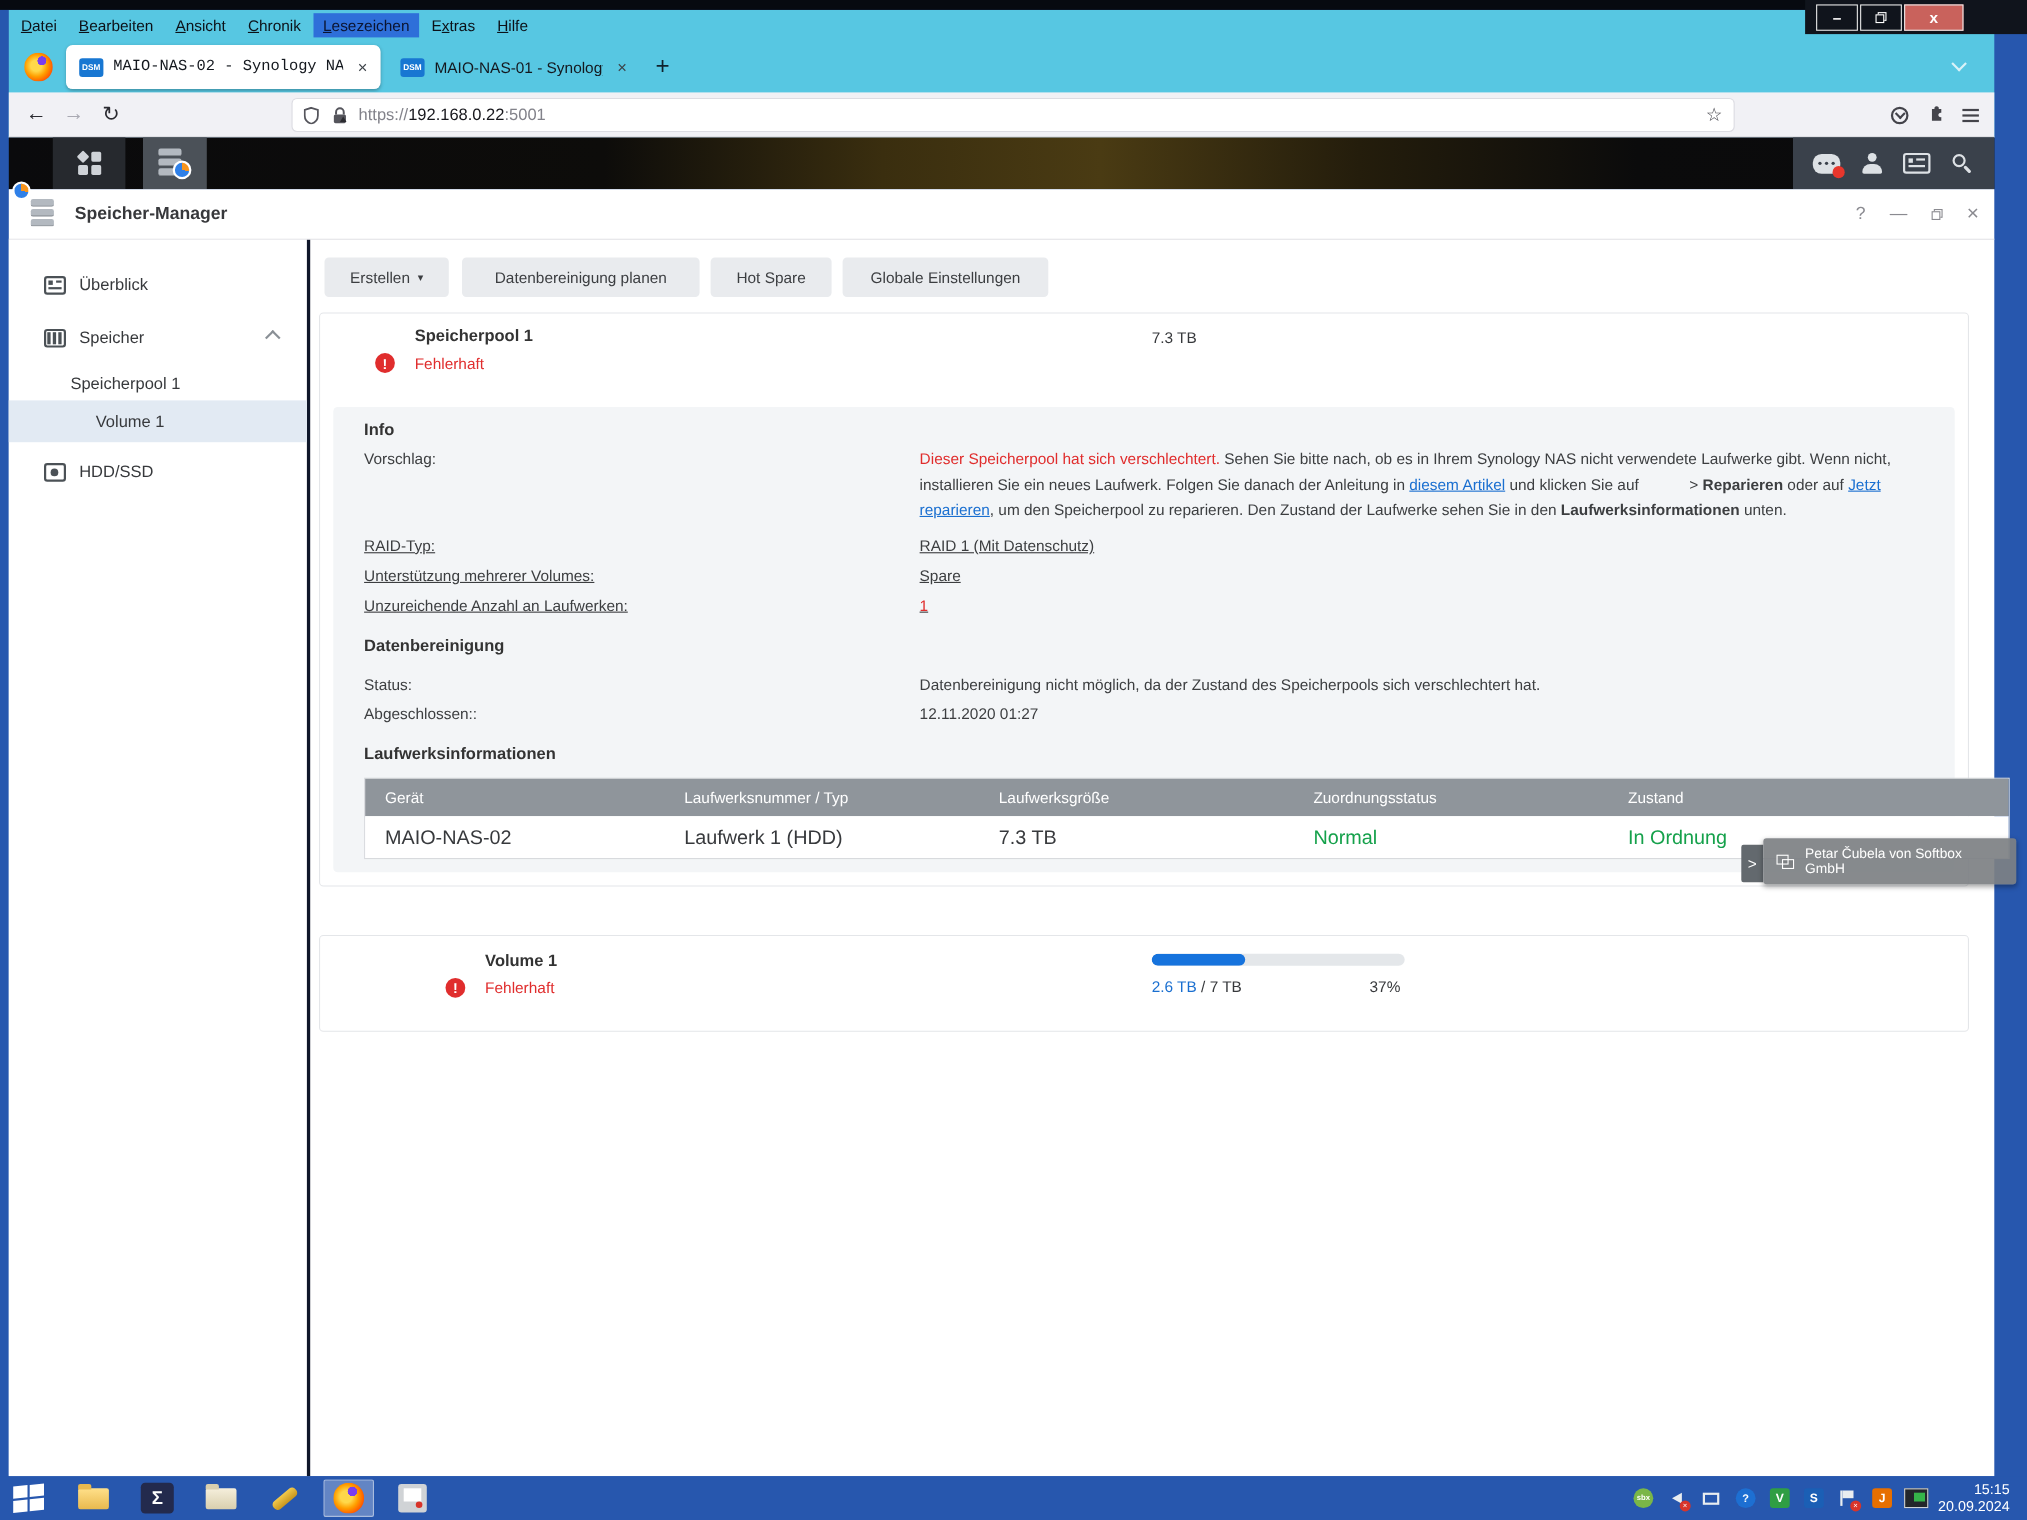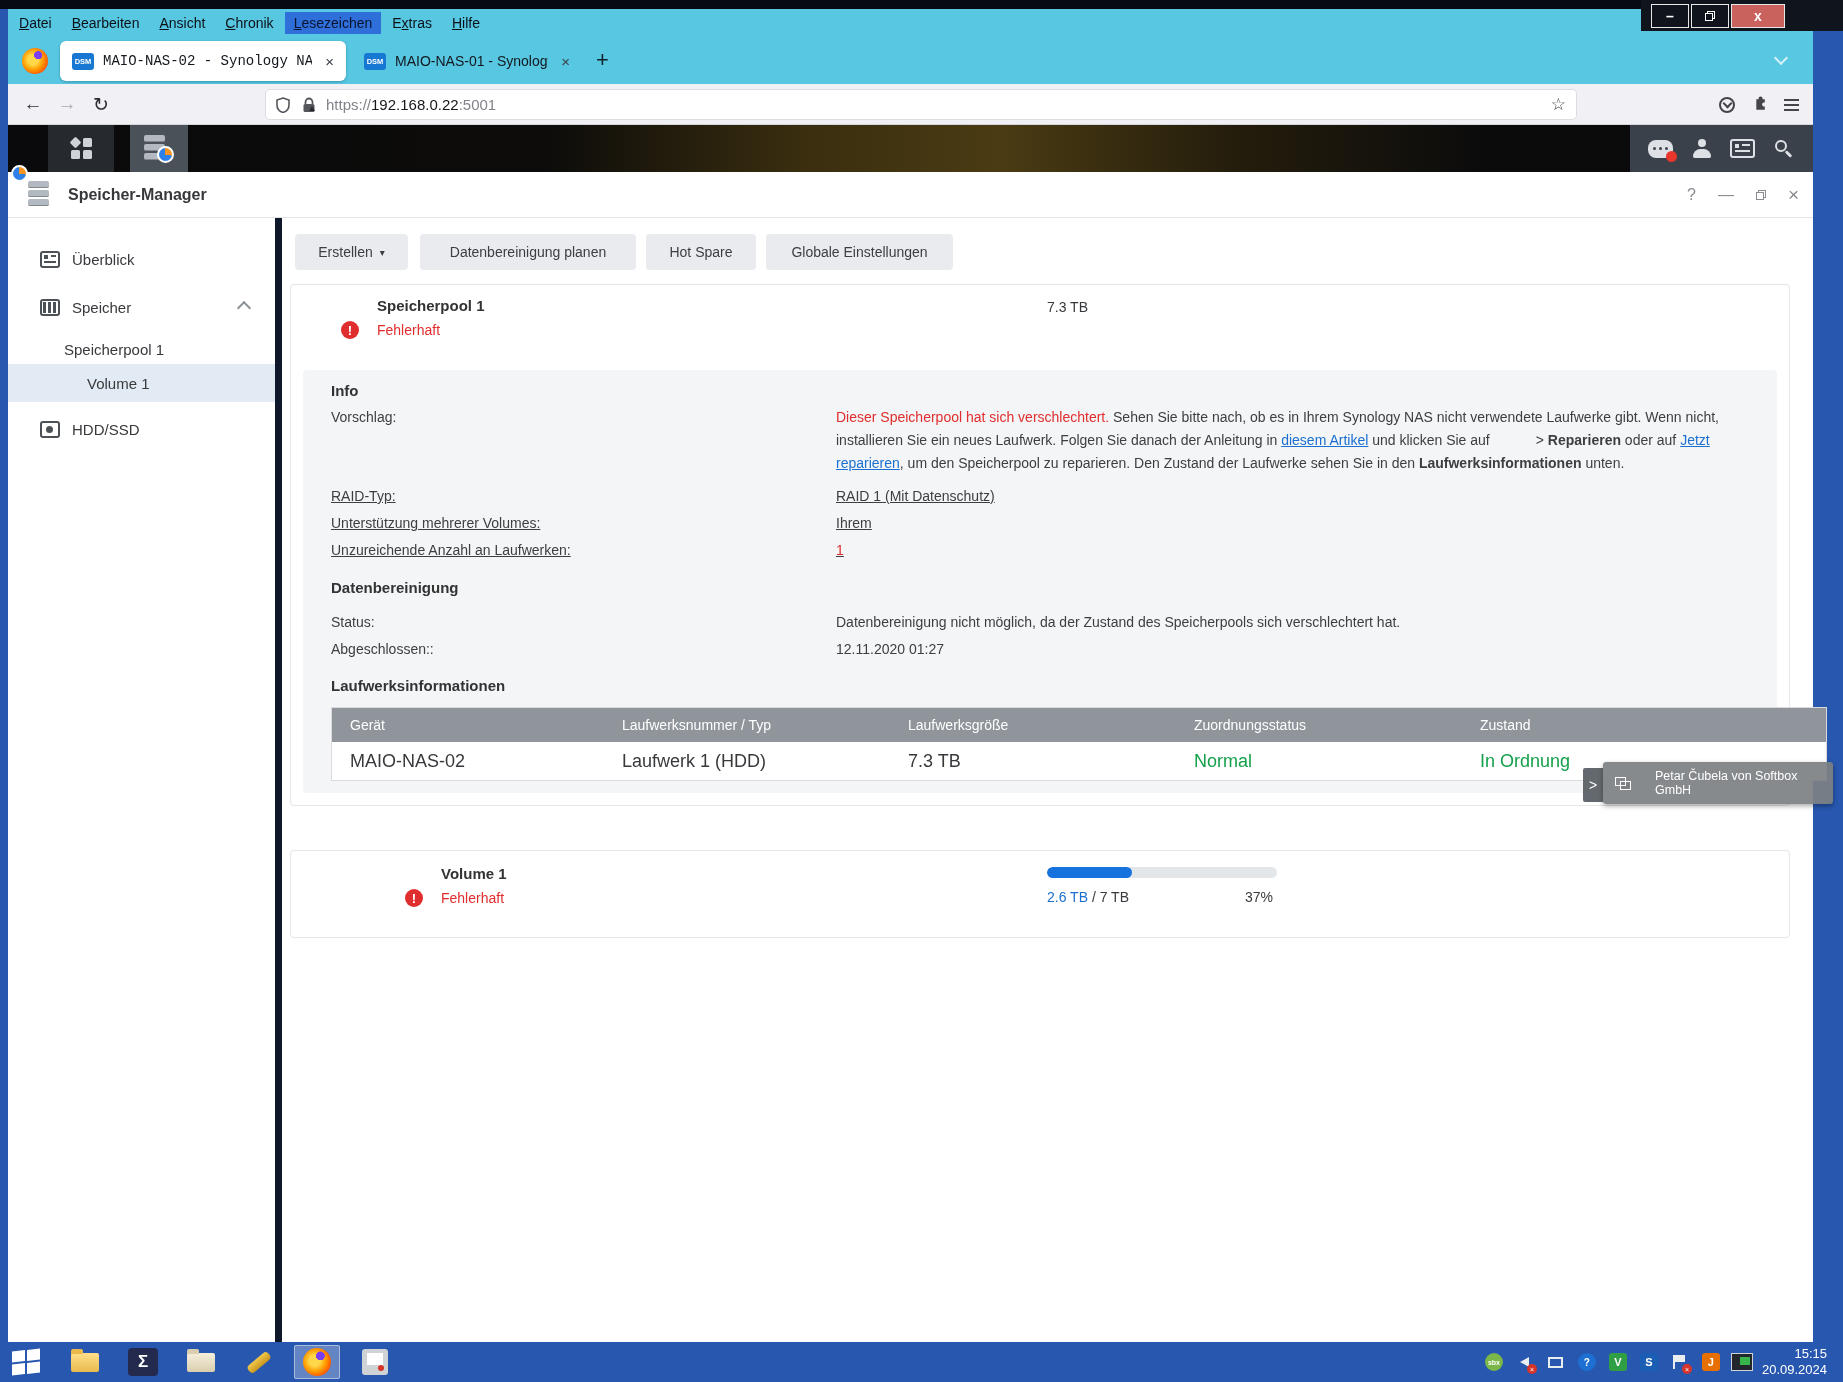--- a/index.html
+++ b/index.html
@@ -65,21 +65,21 @@
   .widgic i{position:absolute;background:#dde1e5;}
   .magic{position:relative;width:22px;height:21px;}
   .magic .mc{position:absolute;left:2px;top:2px;width:12px;height:12px;border:2.5px solid #dde1e5;border-radius:50%;box-sizing:border-box;}
   .magic .mh{position:absolute;left:14px;top:12px;width:3px;height:8px;background:#dde1e5;transform:rotate(-45deg);border-radius:2px;}
   
   .dsm-window{left:8px;top:172px;width:1805px;height:1170px;background:#fff;}
   .win-titlebar{position:absolute;left:0;top:0;width:100%;height:46px;border-bottom:1px solid #e3e3e6;box-sizing:border-box;}
   .win-title{position:absolute;left:60px;top:14px;font-size:16px;font-weight:bold;color:#37383b;}
   .winctls{position:absolute;right:14px;top:12px;display:flex;align-items:center;gap:22px;color:#8a8a90;font-size:16px;}
   
-  .sidebar{position:absolute;left:0;top:46px;width:274px;height:1124px;border-right:7px solid #0f172a;box-sizing:border-box;background:#fff;}
+  .sidebar{position:absolute;left:0;top:46px;width:274px;height:1124px;border-right:3px solid #0f172a;box-sizing:border-box;background:#fff;}
   .sbitem{position:absolute;left:0;width:100%;height:38px;display:flex;align-items:center;font-size:15px;color:#37393c;cursor:default;}
   .sbitem.sel{background:#e2eaf3;}
   .sico{width:20px;height:17px;border:2px solid #4b5156;border-radius:3px;position:relative;box-sizing:border-box;flex:none;margin-left:32px;margin-right:12px;}
   .sico i{position:absolute;background:#4b5156;}
   .sblabel{white-space:nowrap;}
   .sbchev{margin-left:auto;margin-right:26px;color:#8a9096;}
   
   .toolbar-btn{position:absolute;top:234px;height:36px;background:#e9ebee;border-radius:4px;font-size:14px;color:#3c3e41;display:flex;align-items:center;justify-content:center;gap:7px;cursor:default;white-space:nowrap;}
   .card{position:absolute;left:290px;width:1500px;background:#fff;border:1px solid #e4e6e9;border-radius:4px;box-sizing:border-box;padding:12px;}
   .cardtitle{font-size:15px;font-weight:bold;color:#333;}
@@ -98,21 +98,21 @@
   .dtable{margin-top:12px;width:1496px;border:1px solid #d8dadd;box-sizing:border-box;}
   .thead{display:flex;background:#8f959b;color:#fff;height:34px;align-items:center;font-size:14px;}
   .trow{display:flex;background:#fff;height:38px;align-items:center;font-size:18px;color:#37393c;}
   .tc0{width:290px;padding-left:18px;box-sizing:border-box;flex:none;}
   .tc1,.tc2,.tc3{width:286px;flex:none;}
   .tc4{flex:1;}
   .pbar{width:230px;height:11px;border-radius:6px;background:#e4e7ea;overflow:hidden;}
   .pfill{height:100%;background:#1673dd;border-radius:6px;}
   
   .ovl-btn{left:1583px;top:768px;width:20px;height:34px;background:#63696e;color:#fff;display:flex;align-items:center;justify-content:center;border-radius:2px 0 0 2px;font-size:14px;}
-  .ovl-tip{left:1603px;top:762px;width:230px;height:42px;background:rgba(125,128,131,.92);border-radius:3px;box-shadow:0 2px 5px rgba(0,0,0,.35);display:flex;align-items:center;gap:24px;padding:0 12px;box-sizing:border-box;color:#fff;font-size:12.5px;}
+  .ovl-tip{left:1603px;top:762px;width:230px;height:42px;background:rgba(125,128,131,.92);border-radius:3px;box-shadow:0 2px 5px rgba(0,0,0,.35);display:flex;align-items:center;gap:10px;padding:0 12px;box-sizing:border-box;color:#fff;font-size:12.5px;}
   .scrns{position:relative;width:16px;height:13px;flex:none;}
   .scrns i{position:absolute;border:1.5px solid #fff;width:9px;height:7px;}
   .scrns i.a{left:0;top:0;} .scrns i.b{right:0;bottom:0;background:rgba(125,128,131,1);}
   
   .taskbar{left:0;top:1342px;width:1843px;height:40px;background:#2757ae;display:flex;align-items:center;}
   .winlogo{display:grid;grid-template-columns:13px 13px;grid-template-rows:11px 11px;gap:2px;transform:skewY(-6deg);margin-left:12px;}
   .winlogo i{background:#fff;}
   .tbic{width:46px;height:34px;display:flex;align-items:center;justify-content:center;margin-left:12px;border-radius:2px;}
   .tbic.active{background:rgba(255,255,255,.28);box-shadow:inset 0 0 0 1px rgba(255,255,255,.45);}
   .folder{position:relative;width:28px;height:19px;background:linear-gradient(#ffe08a,#e9b94e);border-radius:2px;}
@@ -315,21 +315,21 @@
         <span class="lab" style="line-height:23px;">Vorschlag:</span>
         <span class="val para"><span class="red">Dieser Speicherpool hat sich verschlechtert.</span><span> Sehen Sie bitte nach, ob es in Ihrem Synology NAS nicht verwendete Laufwerke gibt. Wenn nicht, installieren Sie ein neues Laufwerk. Folgen Sie danach der Anleitung in </span><span class="lnk">diesem Artikel</span><span> und klicken Sie auf</span><span class="spacer"></span><span>&gt; </span><b>Reparieren</b><span> oder auf </span><span class="lnk">Jetzt reparieren</span><span>, um den Speicherpool zu reparieren. Den Zustand der Laufwerke sehen Sie in den </span><b>Laufwerksinformationen</b><span> unten.</span></span>
       </div>
       <div style="margin-top:8px;text-decoration:underline;">
         <div class="inforow">
             <span class="lab">RAID-Typ:</span>
             <span class="val">RAID 1 (Mit Datenschutz)</span>
           </div>
         <div class="inforow">
             <span class="lab">Unterstützung mehrerer Volumes:</span>
-            <span class="val">Ihrem</span>
+            <span class="val">Spare</span>
           </div>
         <div class="inforow">
             <span class="lab">Unzureichende Anzahl an Laufwerken:</span>
             <span class="val red">1</span>
           </div>
       </div>
       <div class="sechead" style="margin-top:15px;">Datenbereinigung</div>
       <div style="margin-top:12px;">
         <div class="inforow">
             <span class="lab">Status:</span>

